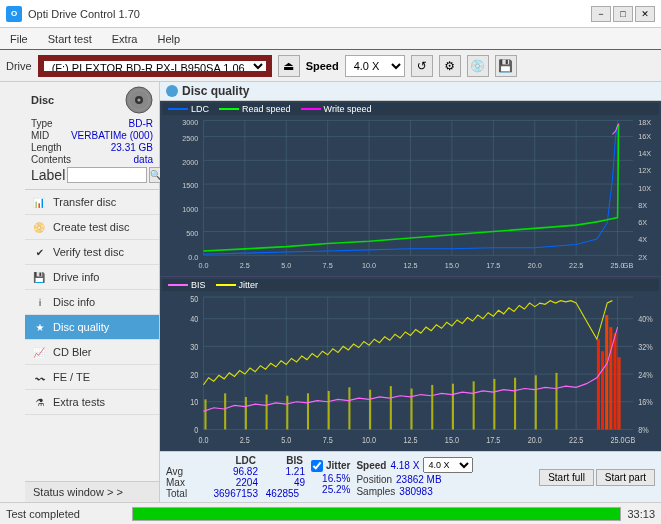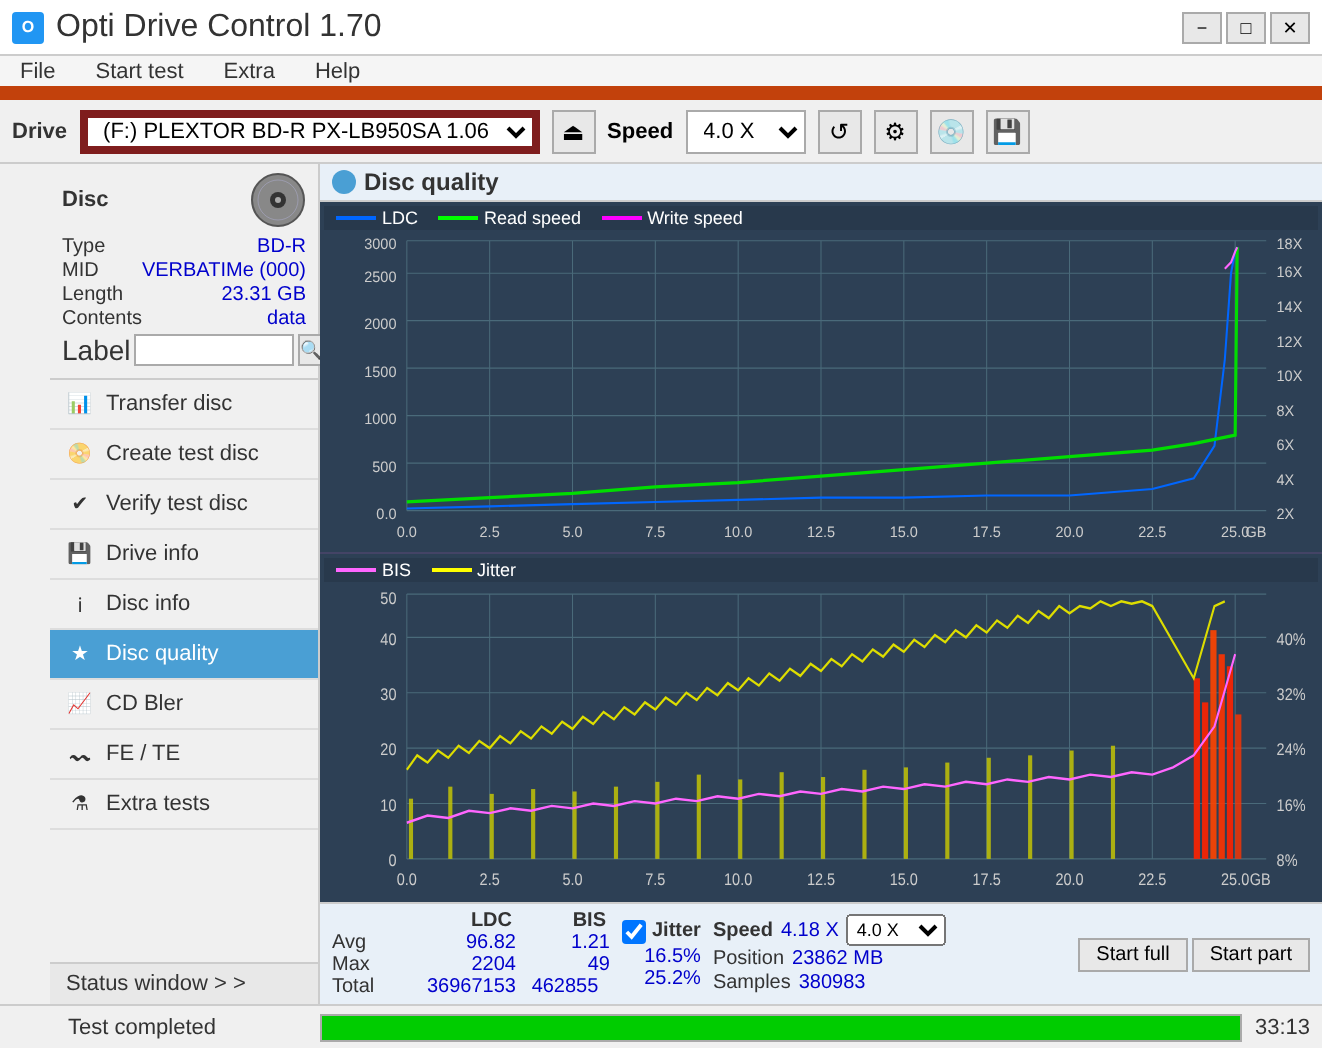--- a/index.html
+++ b/index.html
@@ -2,32 +2,32 @@
 <html><head>
   <meta charset="utf-8">
   <style>
     * { box-sizing: border-box; margin: 0; padding: 0; }
     body { font-family: 'Segoe UI', Tahoma, sans-serif; font-size: 11px; background: #f0f0f0; width: 661px; height: 524px; overflow: hidden; }
     
     
     .titlebar { background: #fff; display: flex; align-items: center; justify-content: space-between; padding: 4px 6px; border-bottom: 1px solid #ccc; height: 28px; }
     .titlebar-left { display: flex; align-items: center; gap: 6px; }
     .titlebar-icon { width: 16px; height: 16px; background: #2196F3; border-radius: 2px; display: flex; align-items: center; justify-content: center; color: white; font-size: 8px; font-weight: bold; }
-    .titlebar-title { font-size: 16px; color: #333; }
+    .titlebar-title { font-size: 11px; color: #333; }
     .titlebar-controls { display: flex; gap: 2px; }
     .titlebar-btn { width: 20px; height: 16px; border: 1px solid #aaa; background: #e8e8e8; cursor: pointer; font-size: 9px; display: flex; align-items: center; justify-content: center; }
     
     
-    .menubar { background: #f5f5f5; border-bottom: 7px solid #c2410c; display: flex; padding: 2px 4px; height: 22px; align-items: center; gap: 8px; }
+    .menubar { background: #f5f5f5; border-bottom: 1px solid #c2410c; display: flex; padding: 2px 4px; height: 22px; align-items: center; gap: 8px; }
     .menubar-item { padding: 2px 6px; cursor: pointer; font-size: 11px; color: #333; }
     
     
     .toolbar { background: #f0f0f0; border-bottom: 1px solid #ccc; display: flex; align-items: center; padding: 3px 6px; height: 32px; gap: 6px; }
-    .toolbar-label { font-size: 11px; font-weight: bold; color: #333; }
-    .drive-select { height: 22px; border: 4px solid #7f1d1d; background: white; font-size: 11px; padding: 0 4px; min-width: 220px; }
+    .toolbar-label { font-size: 11px; font-weight: normal; color: #333; }
+    .drive-select { height: 22px; border: 6px solid #7f1d1d; background: white; font-size: 11px; padding: 0 4px; min-width: 220px; }
     .toolbar-icon-btn { width: 22px; height: 22px; border: 1px solid #aaa; background: #e8e8e8; cursor: pointer; display: flex; align-items: center; justify-content: center; font-size: 12px; }
     .speed-label { font-size: 11px; font-weight: bold; }
     .speed-select { height: 22px; border: 1px solid #aaa; background: white; font-size: 11px; padding: 0 4px; width: 60px; }
     
     
     .main-area { display: flex; height: calc(524px - 28px - 22px - 32px - 22px); }
     
     
     .sidebar { width: 160px; background: #f0f0f0; border-right: 1px solid #ccc; display: flex; flex-direction: column; padding-left: 25px; }
     
@@ -68,21 +68,21 @@
     
     .start-buttons { display: flex; gap: 2px; }
     .start-btn { padding: 2px 8px; border: 1px solid #aaa; background: #e8e8e8; cursor: pointer; font-size: 10px; white-space: nowrap; }
     
     
     .progress-bar-container { background: #ccc; height: 14px; flex: 1; border: 1px solid #aaa; }
     .progress-bar-fill { background: #00cc00; height: 100%; }
     
     
     .statusbar { background: #f0f0f0; border-top: 1px solid #ccc; display: flex; align-items: center; padding: 2px 6px; height: 22px; gap: 6px; }
-    .status-text { font-size: 11px; color: #333; width: 120px; margin-left: 28px; }
+    .status-text { font-size: 11px; color: #333; width: 120px; }
     .status-time { font-size: 11px; color: #333; margin-left: auto; }
 
     
     .chart-grid { stroke: #4a6a7a; stroke-width: 0.5; }
     .chart-axis-text { fill: #ccc; font-size: 7px; }
   </style>
 </head>
 <body>
 
 <div class="titlebar">

